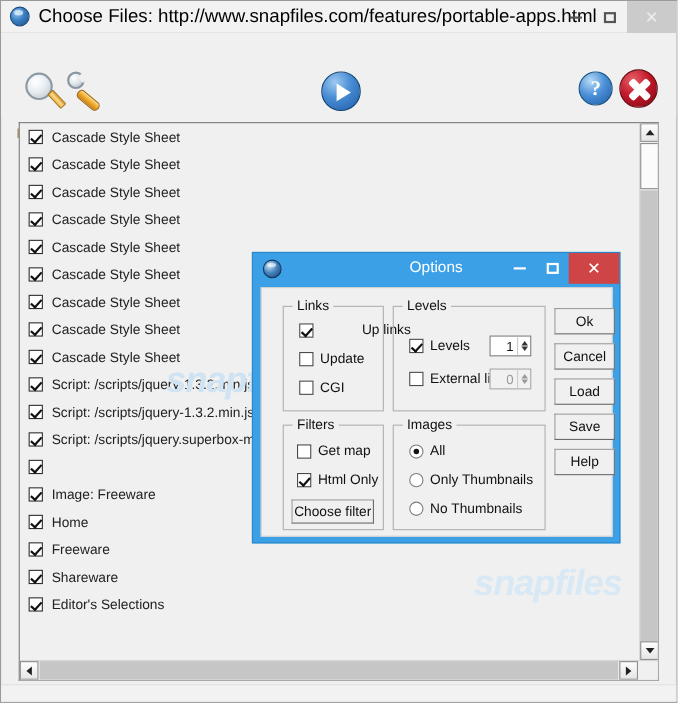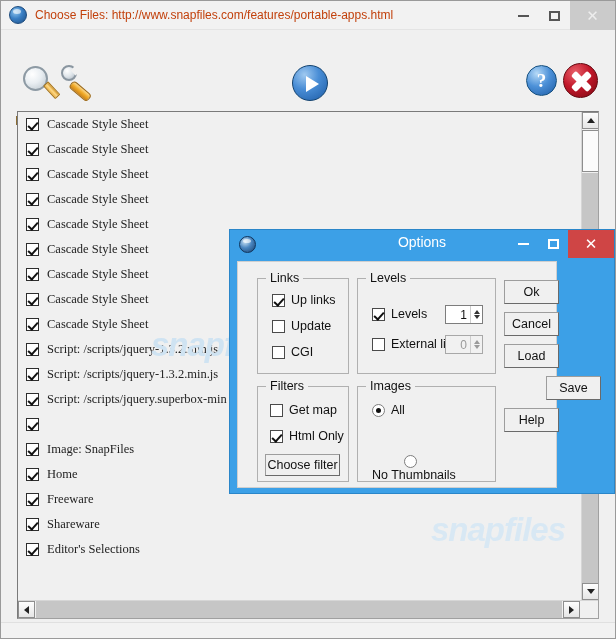--- a/index.html
+++ b/index.html
@@ -37,22 +37,22 @@
     position: relative; flex: none;
   }
   #titlebar .app-icon::after {
     content: "";
     position: absolute; left: 3px; top: 2px;
     width: 8px; height: 5px;
     border-radius: 50%;
     background: rgba(255,255,255,0.62);
   }
   #title-text {
-    font-size: 12px;
-    color: #c2410c;
+    font-size: 17px;
+    color: #000000;
     white-space: nowrap;
     letter-spacing: 0px;
   }
   .caption-btns {
     position: absolute; right: 0; top: 0;
     height: 29px; display: flex; align-items: stretch;
   }
   .cap-btn {
     width: 31px; height: 29px;
     display: flex; align-items: center; justify-content: center;
@@ -204,21 +204,20 @@
   }
   #list-inner {
     position: absolute; left: 0; top: 0;
     width: 563px; height: 489px;
     overflow: hidden;
   }
   .list-row {
     height: 25px;
     display: flex; align-items: center;
     padding-left: 8px;
-    font-family: Liberation Serif, serif;
   }
   .lchk {
     width: 13px; height: 13px; flex: none;
     background: #fff;
     border: 1px solid #2d2d2d;
     position: relative;
     margin-right: 8px;
   }
   .lchk::after {
     content: "";
@@ -289,21 +288,21 @@
     pointer-events: none;
     user-select: none;
   }
   #wm1 { left: 150px; top: 325px; font-size: 33px; letter-spacing: -1px; }
   #wm2 { left: 430px; top: 510px; font-size: 33px; letter-spacing: -1px; color: #d8e8f4; }
 
   
   #options-dialog {
     position: absolute;
     left: 228px; top: 228px;
-    width: 386px; height: 265px;
+    width: 335px; height: 265px;
     background: #3ca0e7;
     border: 1px solid #2a86c9;
   }
   #opt-titlebar {
     height: 28px; position: relative;
     display: flex; align-items: center;
   }
   #opt-icon {
     width: 17px; height: 17px; margin-left: 9px;
     border-radius: 50%;
@@ -426,21 +425,21 @@
     font-size: 12.5px; color: #111;
     cursor: default;
   }
   #btn-choose-filter {
     left: 27px; top: 192px; width: 75px; height: 22px;
   }
   .sidebtn { left: 266px; width: 55px; height: 24px; }
   #btn-ok     { top: 18px; }
   #btn-cancel { top: 50px; }
   #btn-load   { top: 82px; }
-  #btn-save   { top: 114px; margin-left: 42px; }
+  #btn-save   { top: 114px; }
   #btn-help   { top: 146px; }
 
   #bottom-strip {
     position: absolute; left: 0; bottom: 0;
     width: 614px; height: 16px;
     background: #f2f2f2;
     border-top: 1px solid #e0e0e0;
   }
 </style>
 </head>
@@ -564,21 +563,21 @@
         </div>
         <div class="list-row">
           <span class="lchk"></span>
           <span class="lrow-label">Script: /scripts/jquery.superbox-min</span>
         </div>
         <div class="list-row">
           <span class="lchk"></span>
         </div>
         <div class="list-row">
           <span class="lchk"></span>
-          <span class="lrow-label">Image: SnapFiles</span>
+          <span class="lrow-label">Image: Freeware</span>
         </div>
         <div class="list-row">
           <span class="lchk"></span>
           <span class="lrow-label">Home</span>
         </div>
         <div class="list-row">
           <span class="lchk"></span>
           <span class="lrow-label">Freeware</span>
         </div>
         <div class="list-row">
@@ -629,21 +628,21 @@
           </div>
         <div class="ocap close">✕</div>
       </div>
     </div>
 
     <div id="opt-body">
 
       <div class="groupbox" id="gb-links">
         <div class="gb-title">Links</div>
 
-        <div class="chkrow" style="left:14px; top:14px;">
+        <div class="chkrow" style="left:14px; top:14px;gap:38px;">
           <span class="cbox checked"></span>
           <span class="clabel">Up links</span>
         </div>
         <div class="chkrow" style="left:14px; top:40px;">
           <span class="cbox"></span>
           <span class="clabel">Update</span>
         </div>
         <div class="chkrow" style="left:14px; top:66px;">
           <span class="cbox"></span>
           <span class="clabel">CGI</span>
@@ -693,21 +692,25 @@
 
       <div class="dlgbtn" id="btn-choose-filter">Choose filter</div>
 
       <div class="groupbox" id="gb-images">
         <div class="gb-title">Images</div>
 
         <div class="radrow" style="left:14px; top:16px;">
           <span class="rad on"></span>
           <span class="clabel">All</span>
         </div>
-        <div class="radrow" style="left:14px; top:68px;flex-direction:column;">
+        <div class="radrow" style="left:14px; top:42px;">
+          <span class="rad"></span>
+          <span class="clabel">Only Thumbnails</span>
+        </div>
+        <div class="radrow" style="left:14px; top:68px;">
           <span class="rad"></span>
           <span class="clabel">No Thumbnails</span>
         </div>
       </div>
 
       <div class="dlgbtn sidebtn" id="btn-ok">Ok</div>
       <div class="dlgbtn sidebtn" id="btn-cancel">Cancel</div>
       <div class="dlgbtn sidebtn" id="btn-load">Load</div>
       <div class="dlgbtn sidebtn" id="btn-save">Save</div>
       <div class="dlgbtn sidebtn" id="btn-help">Help</div>

